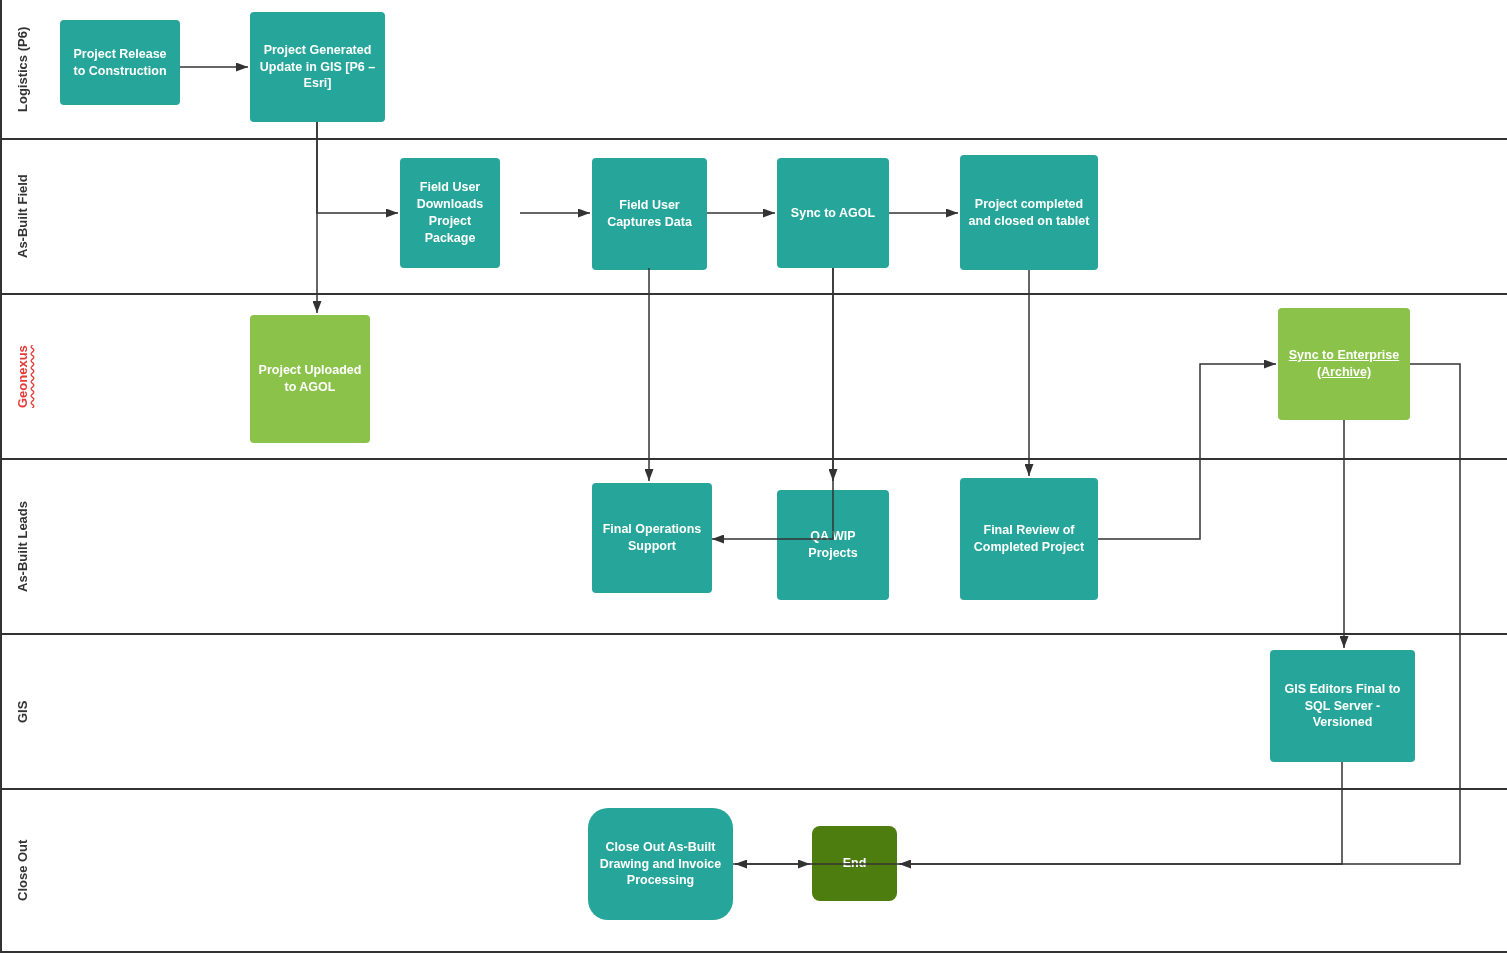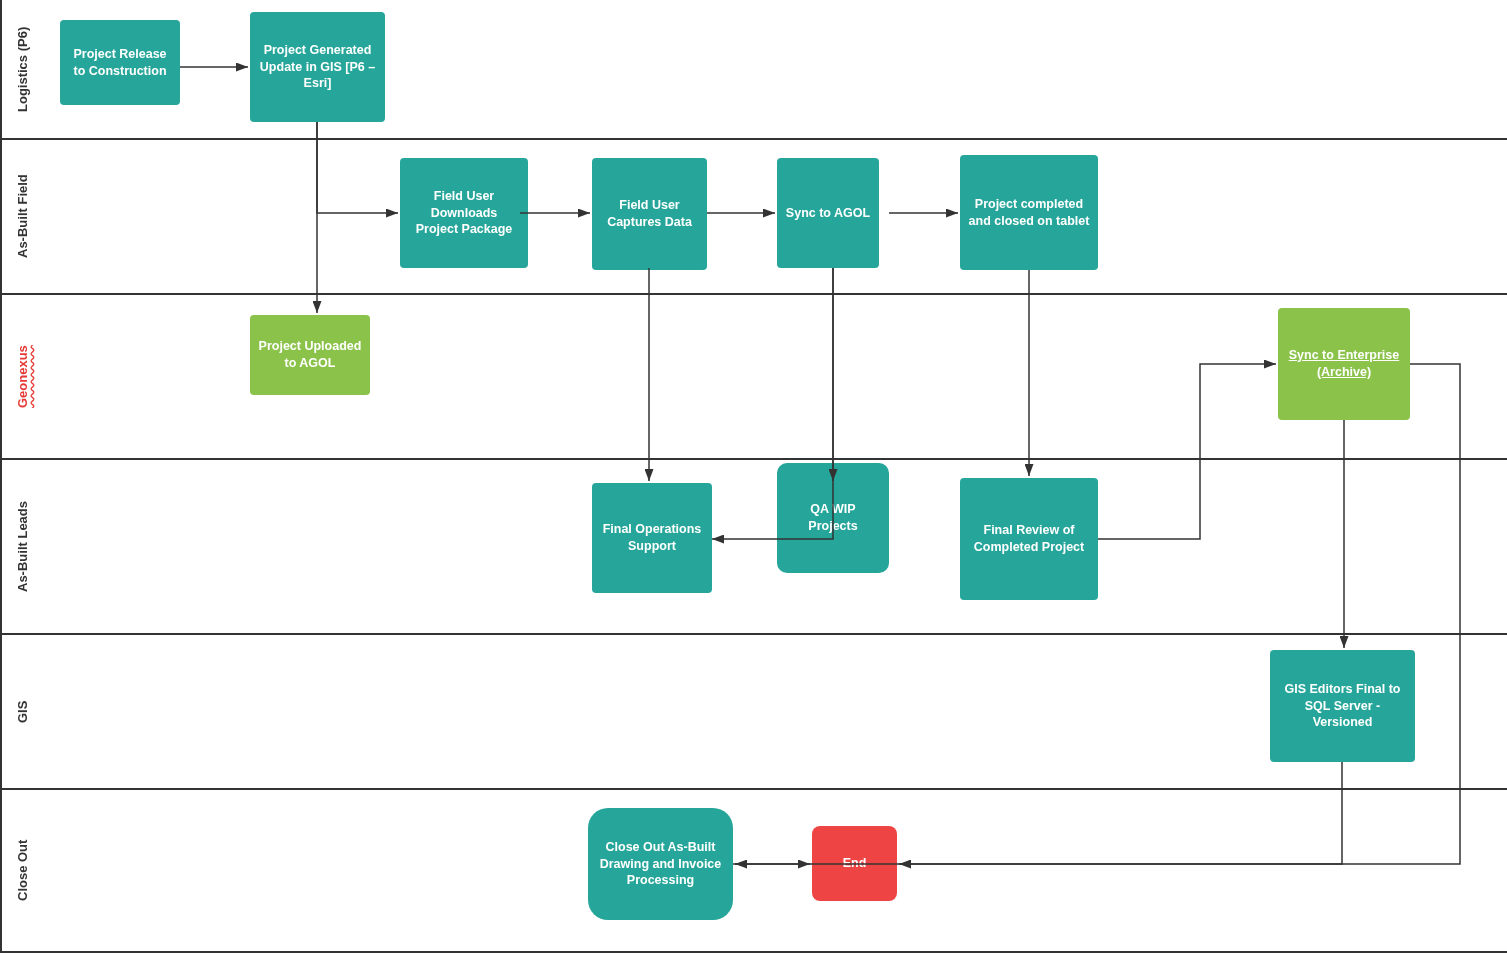--- a/index.html
+++ b/index.html
@@ -61,21 +61,21 @@
       justify-content: center;
       text-align: center;
       color: #fff;
       font-size: 12.5px;
       font-weight: 600;
       line-height: 1.35;
       padding: 8px;
     }
     .box-teal { background: #26a69a; }
     .box-green { background: #8bc34a; color: #fff; }
-    .box-blue { background: #ef4444; }
+    .box-blue { background: #4d7c0f; }
 
     
     .arrows-svg {
       position: absolute;
       top: 0; left: 0;
       width: 1507px;
       height: 953px;
       pointer-events: none;
     }
     .arrow-line {
@@ -106,35 +106,35 @@
     <div class="lane-label">GIS</div>
   </div>
   <div class="lane lane-closeout">
     <div class="lane-label">Close Out</div>
   </div>
 
   <div class="box box-teal" style="top:20px;left:60px;width:120px;height:85px;">Project Release to Construction</div>
 
   <div class="box box-teal" style="top:12px;left:250px;width:135px;height:110px;">Project Generated Update in GIS [P6 – Esri]</div>
 
-  <div class="box box-teal" style="top:158px;left:400px;width:128px;height:110px;">Field User Downloads Project Package</div>
+  <div class="box box-teal" style="top:158px;left:400px;width:100px;height:110px;">Field User Downloads Project Package</div>
 
   <div class="box box-teal" style="top:158px;left:592px;width:115px;height:112px;">Field User Captures Data</div>
 
-  <div class="box box-teal" style="top:158px;left:777px;width:102px;height:110px;">Sync to AGOL</div>
+  <div class="box box-teal" style="top:158px;left:777px;width:112px;height:110px;">Sync to AGOL</div>
 
   <div class="box box-teal" style="top:155px;left:960px;width:138px;height:115px;">Project completed and closed on tablet</div>
 
-  <div class="box box-green" style="top:315px;left:250px;width:120px;height:80px;">Project Uploaded to AGOL</div>
+  <div class="box box-green" style="top:315px;left:250px;width:120px;height:128px;">Project Uploaded to AGOL</div>
 
   <div class="box box-green" style="top:308px;left:1278px;width:132px;height:112px;text-decoration:underline;">Sync to Enterprise (Archive)</div>
 
   <div class="box box-teal" style="top:483px;left:592px;width:120px;height:110px;">Final Operations Support</div>
 
-  <div class="box box-teal" style="top:463px;left:777px;width:112px;height:110px;border-radius:10px;">QA WIP Projects</div>
+  <div class="box box-teal" style="top:490px;left:777px;width:112px;height:110px;">QA WIP Projects</div>
 
   <div class="box box-teal" style="top:478px;left:960px;width:138px;height:122px;">Final Review of Completed Project</div>
 
   <div class="box box-teal" style="top:650px;left:1270px;width:145px;height:112px;">GIS Editors Final to SQL Server - Versioned</div>
 
   <div class="box box-teal" style="top:808px;left:588px;width:145px;height:112px;border-radius:20px;">Close Out As-Built Drawing and Invoice Processing</div>
 
   <div class="box box-blue" style="top:826px;left:812px;width:85px;height:75px;border-radius:8px;">End</div>
 
   <svg class="arrows-svg">

